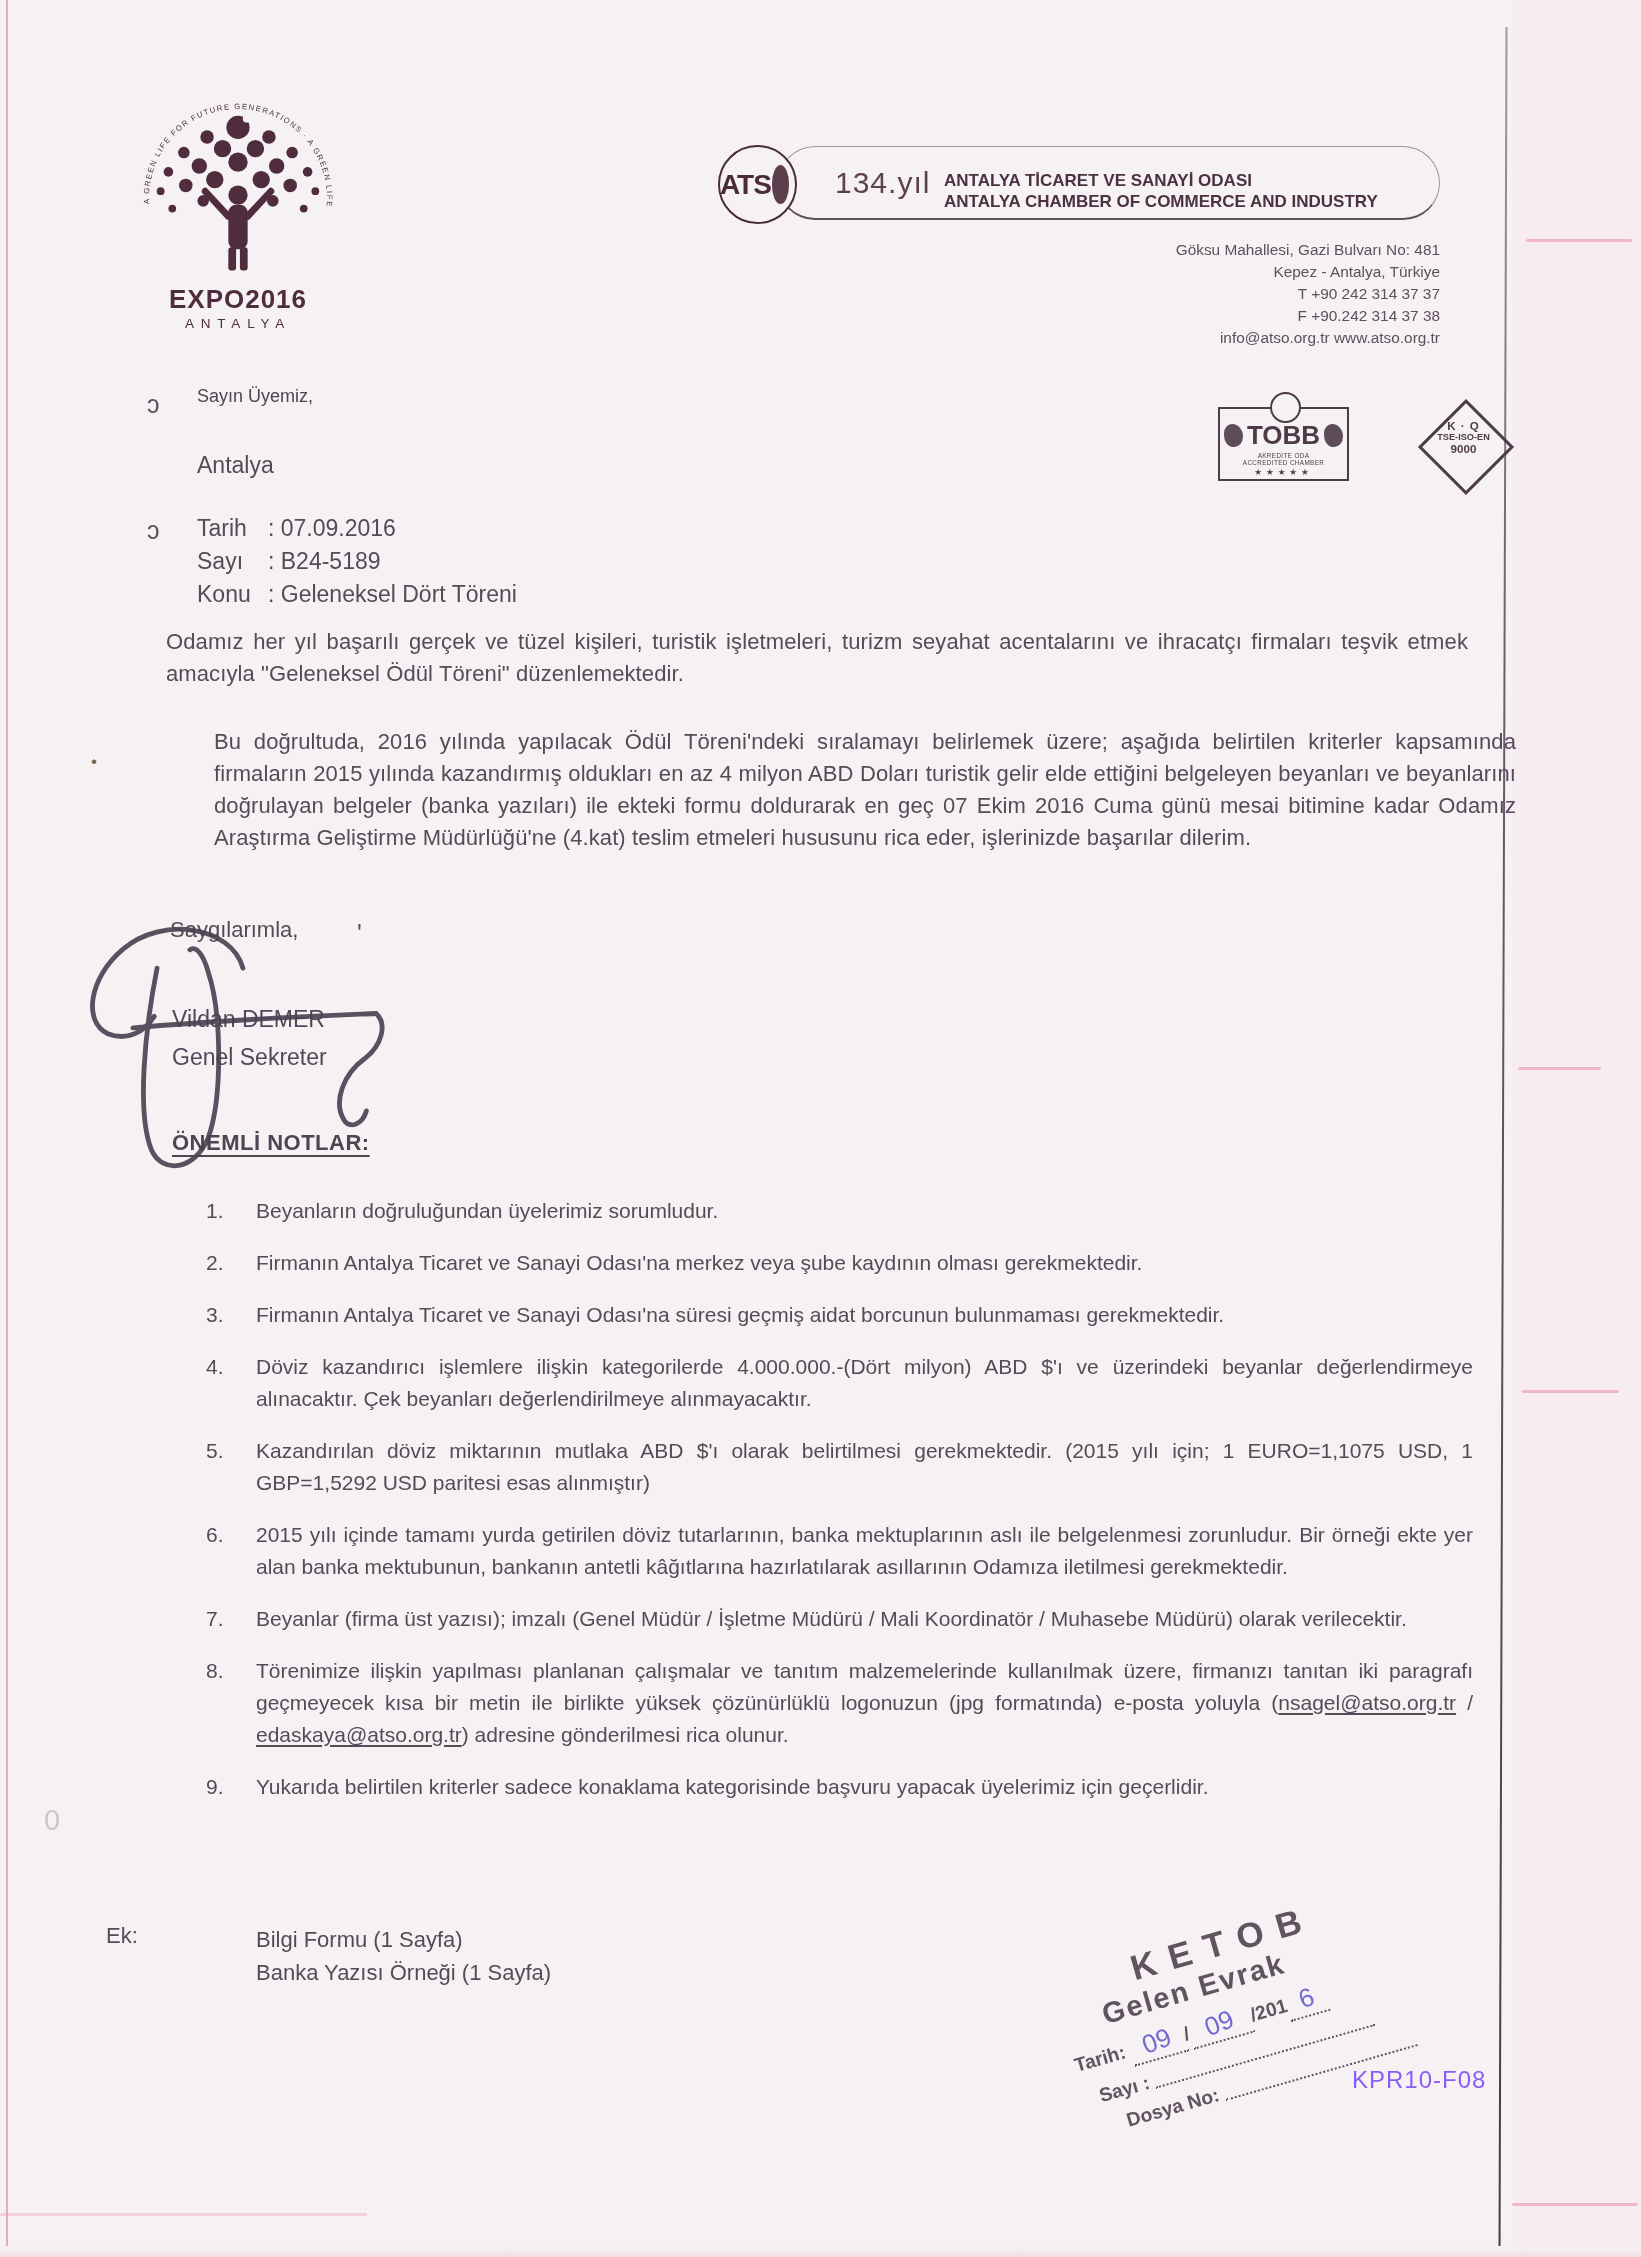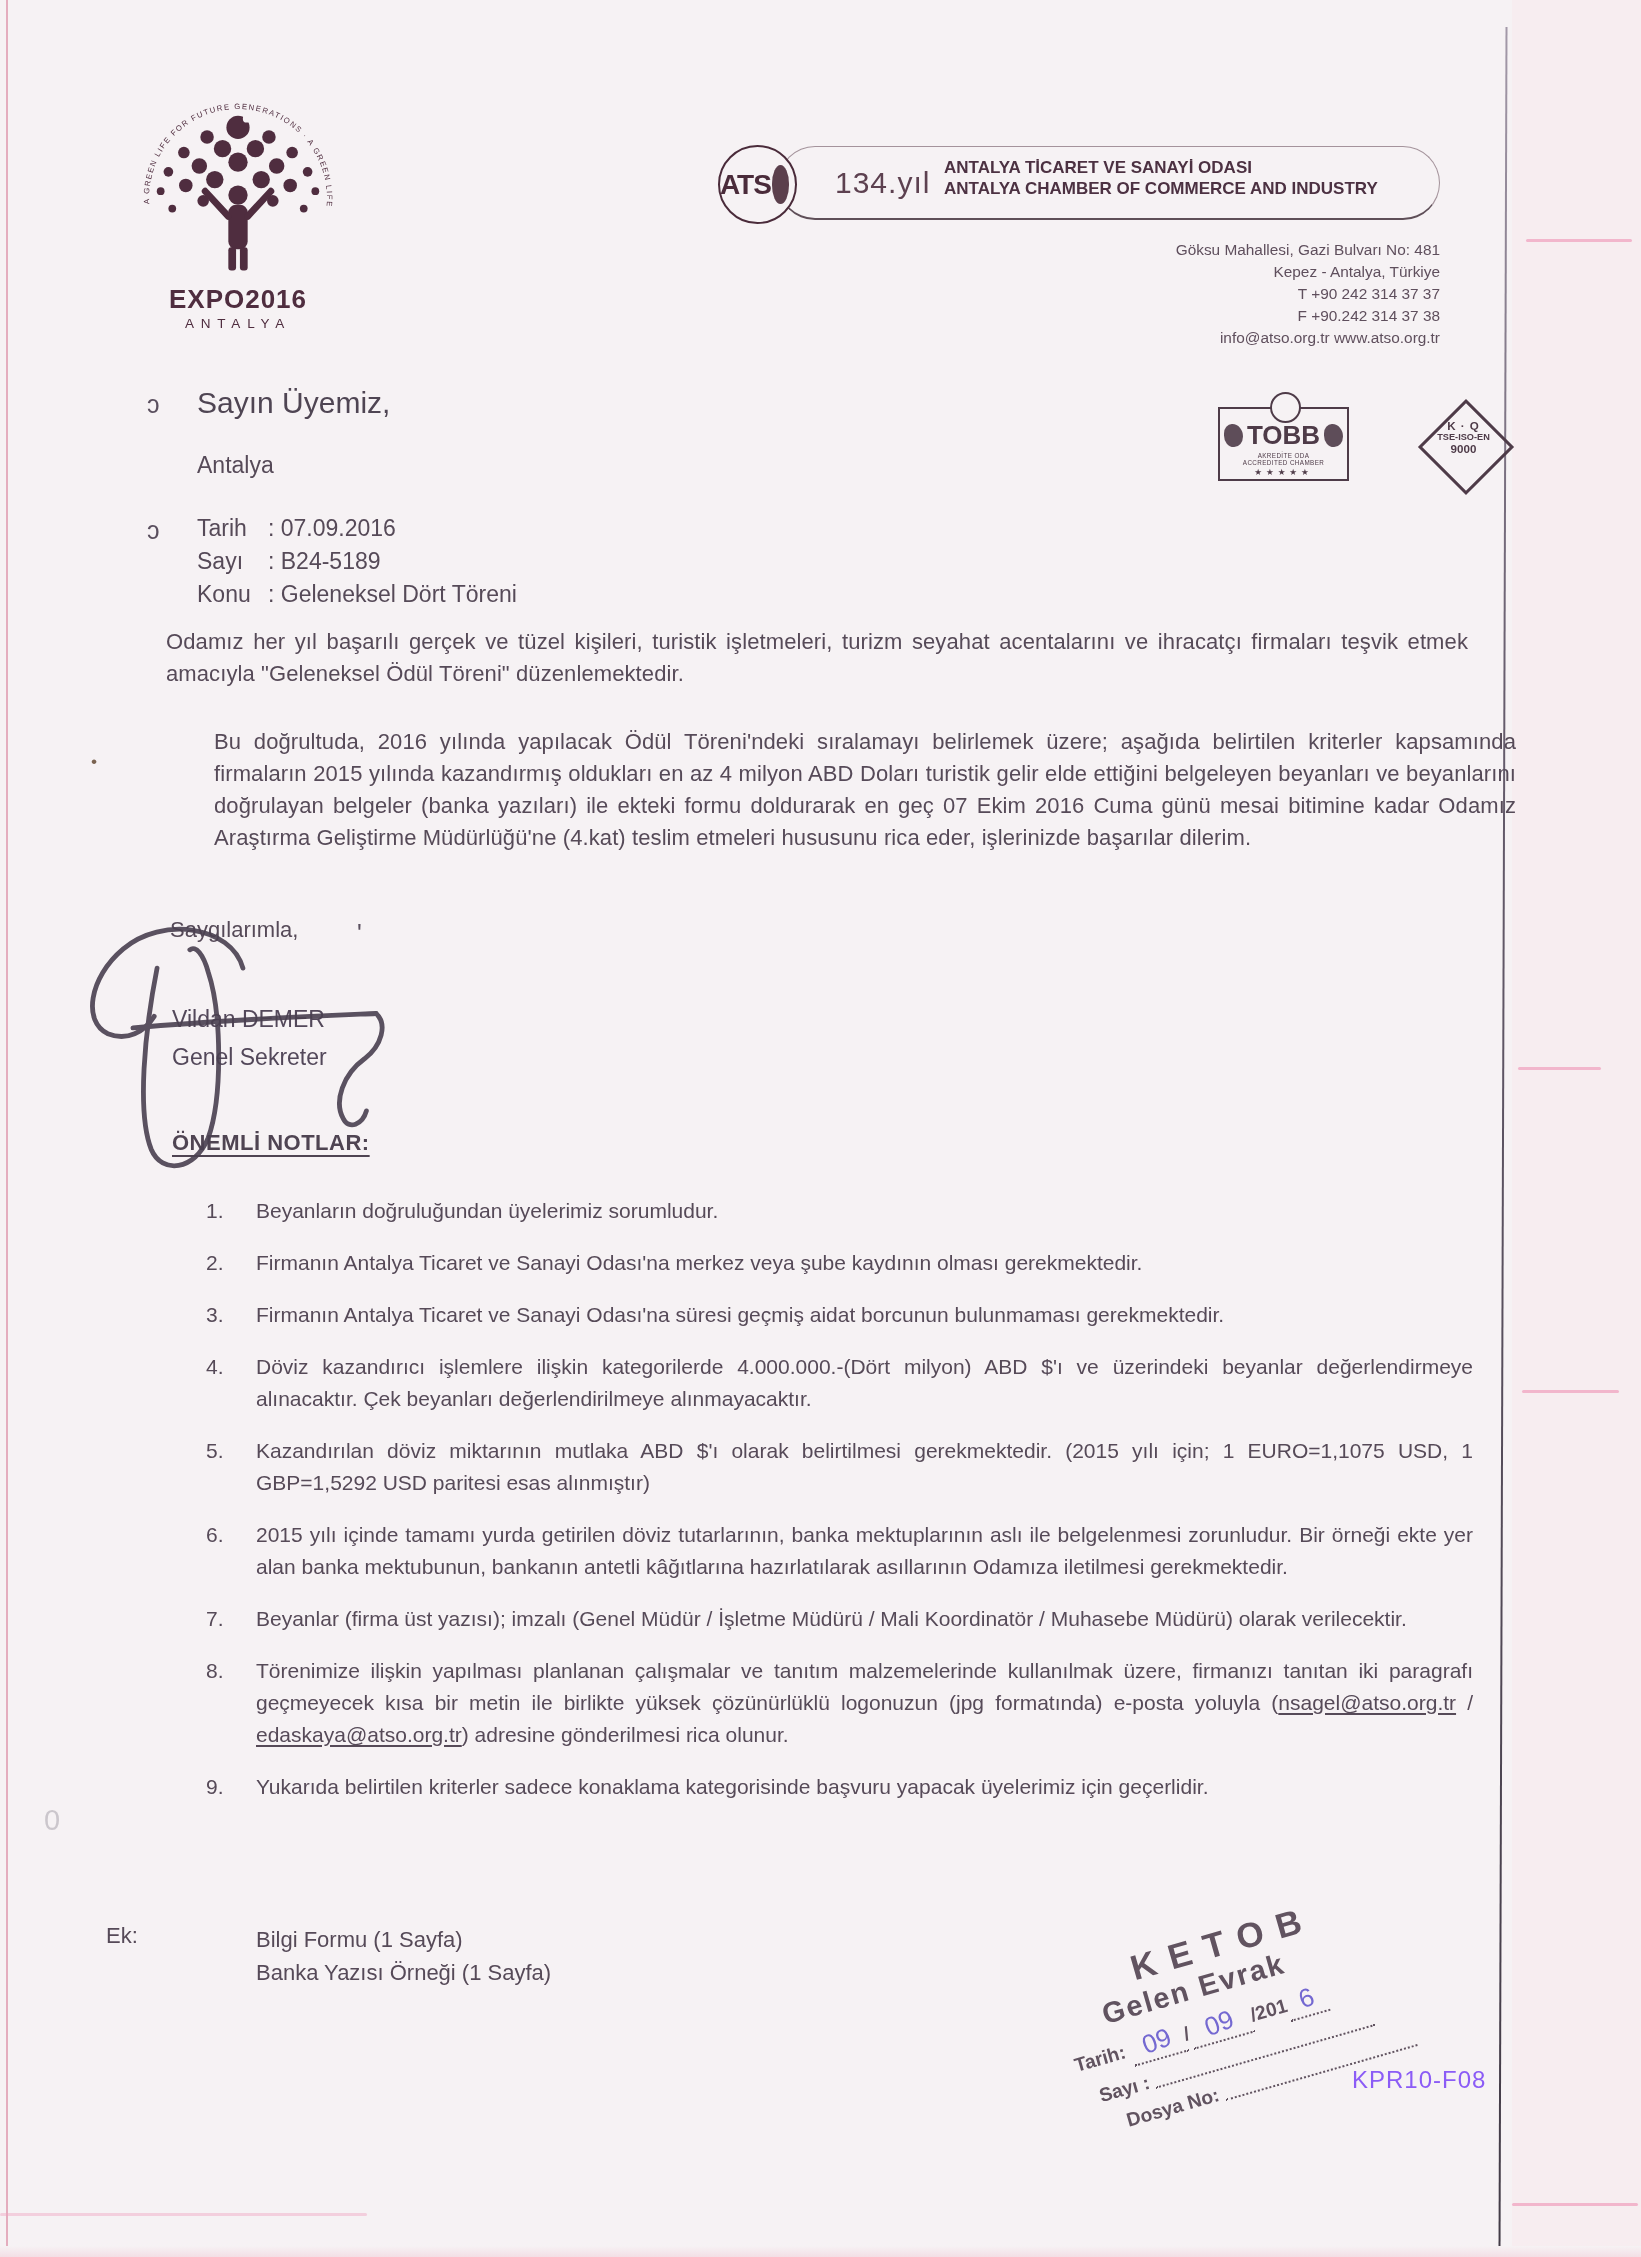--- a/index.html
+++ b/index.html
@@ -24,38 +24,38 @@
   .expo-logo{left:122px;top:81px;width:232px;text-align:center;color:#4f2d3f;}
   .expo-title{font-size:26px;font-weight:bold;letter-spacing:1px;margin-top:-3.9px;}
   .expo-sub{font-size:13.5px;letter-spacing:6.8px;margin-top:1px;}
   .atso-circle{left:718px;top:145px;width:75px;height:75px;border:2.9px solid #4a2b3a;border-radius:50%;
     background:#f6f2f4;z-index:3;display:flex;align-items:center;justify-content:center;}
   .atso-ats{font-size:28px;font-weight:bold;color:#4a2b3a;letter-spacing:-1px;margin-left:-5.8px;}
   .atso-oval{width:17.4px;height:39px;background:#4a2b3a;border-radius:50%;margin-left:1px;opacity:.9;}
   .atso-pill{left:778px;top:146px;width:660px;height:71px;border:1.4px solid #a4939b;
     border-bottom:2.9px solid #5f4f58;border-radius:37px;z-index:1;}
   .atso-years{left:835px;top:166px;font-size:30px;color:#5d4150;letter-spacing:1px;z-index:2;}
-  .atso-names{left:944px;top:157px;font-size:17px;font-weight:bold;color:#4c3142;line-height:21px;z-index:2;}
+  .atso-names{left:944px;top:170px;font-size:17px;font-weight:bold;color:#4c3142;line-height:21px;z-index:2;}
   .address{left:975px;top:239px;width:465px;text-align:right;font-size:15.4px;line-height:22px;color:#5f4f5d;}
   
   .tobb{left:1218px;top:407px;width:127px;height:70px;border:2.4px solid #4e3b48;position:absolute;text-align:center;}
   .tobb-ring{position:absolute;left:50%;top:-17.4px;margin-left:-13.5px;width:27px;height:27px;border:2.9px solid #4e3b48;border-radius:50%;background:#f6f2f4;}
   .tobb-word{font-size:26px;font-weight:bold;color:#4e3b48;margin-top:10.6px;letter-spacing:0;}
   .tobb-blob{position:absolute;width:19.3px;height:23px;background:#4e3b48;border-radius:45% 60% 50% 55%;top:15.4px;opacity:.9;}
   .tobb-sub{font-size:6.3px;color:#4e3b48;line-height:7.2px;letter-spacing:0.4px;margin-top:1px;}
   .tobb-stars{font-size:8.7px;color:#4e3b48;letter-spacing:3.9px;margin-top:1px;}
   .kq{left:1408px;top:398px;width:111px;height:92px;position:absolute;}
   .kq-diamond{position:absolute;left:24px;top:14.5px;width:62px;height:62px;border:3.4px solid #4e3b48;transform:rotate(45deg);}
   .kq-text{position:absolute;left:0;top:21px;width:111px;text-align:center;color:#4e3b48;font-weight:bold;}
   .kq-l1{font-size:11.6px;letter-spacing:1px;}
   .kq-l2{font-size:9.2px;}
   .kq-l3{font-size:11.6px;}
   
   .mark{font-size:25px;color:#5a4f5e;}
-  .salutation{left:197px;top:386px;font-size:30px;color:#4f4553;}
+  .salutation{left:197px;top:386px;font-size:18px;color:#4f4553;}
   .city{left:197px;top:452px;font-size:23px;}
   .meta{left:197px;top:512px;font-size:23px;line-height:33px;}
   .meta-label{display:inline-block;width:71px;}
   .para{width:1302px;font-size:22px;line-height:32px;text-align:justify;letter-spacing:0.1px;}
   .p1{left:166px;top:626px;}
   .p2{left:166px;top:726px;margin-left:48px;}
   .closing{left:170px;top:917px;font-size:22px;}
   .signer{left:172px;top:1000px;font-size:23px;line-height:38px;color:#53485a;}
   .sig-svg{left:77px;top:908px;z-index:2;pointer-events:none;}
   

